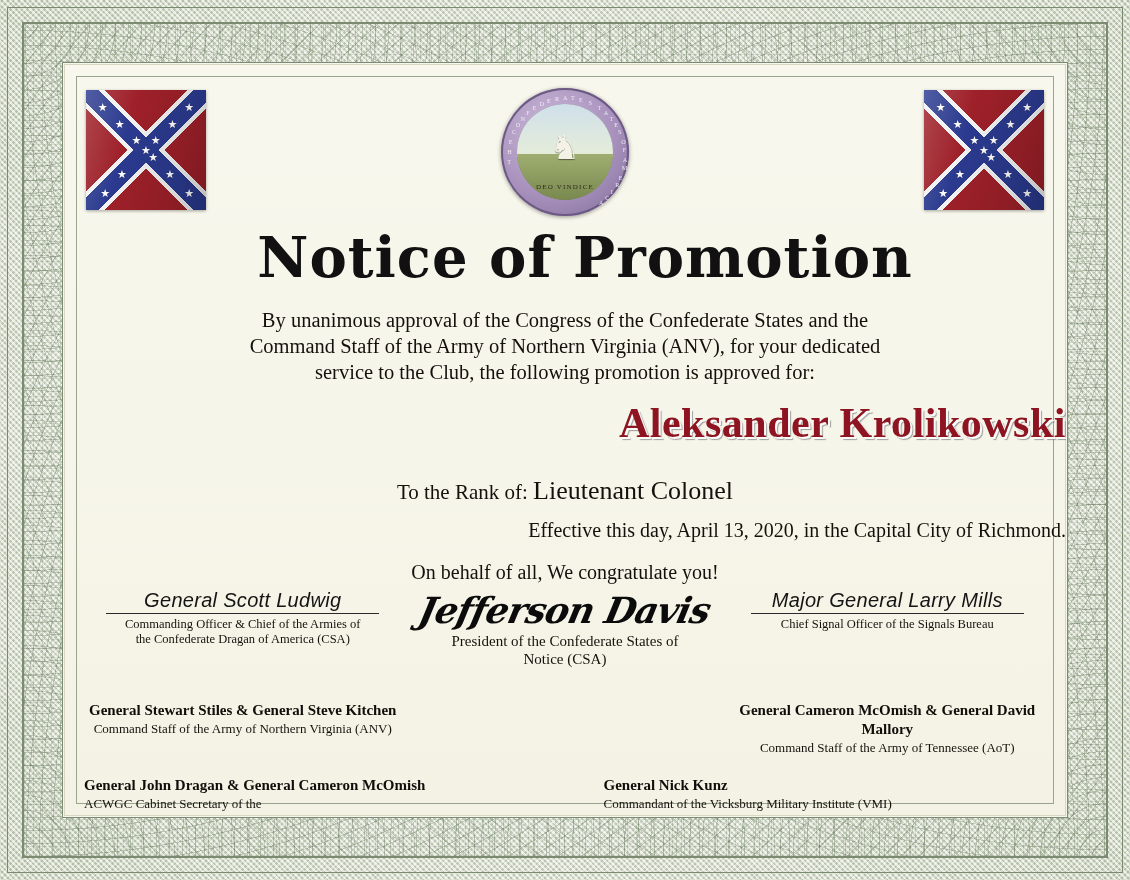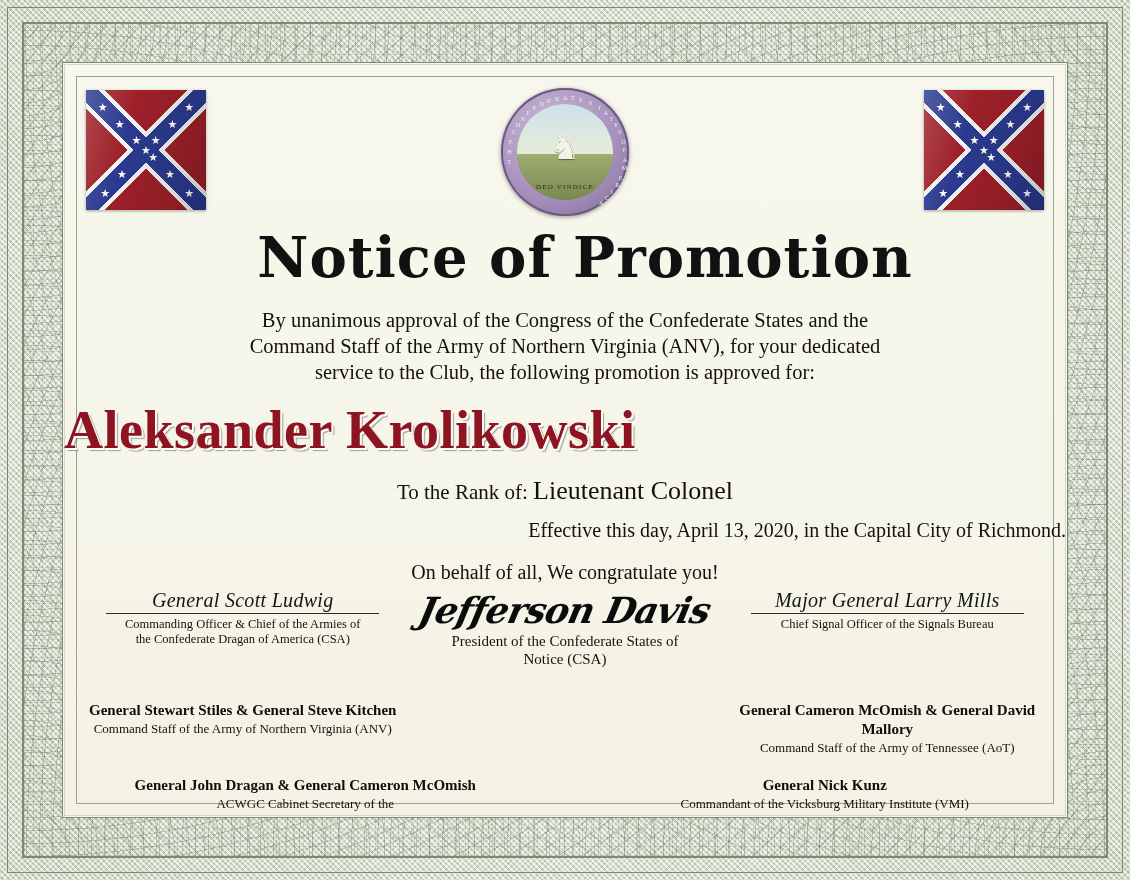--- a/index.html
+++ b/index.html
@@ -199,22 +199,22 @@
     top: 243px;
     text-align: center;
     font-size: 20.5px;
     line-height: 26px;
     color: #14110d;
   }
   .recipient {
     position: absolute;
     left: 0; right: 0;
     top: 335px;
-    text-align: left;
-    font-size: 54px;
+    text-align: right;
+    font-size: 42px;
     font-weight: bold;
     color: #8d1420;
     letter-spacing: .5px;
     text-shadow: 2px 2px 0 rgba(255,255,255,0.95), 3px 3px 1px rgba(90,90,90,0.55);
   }
   .rank-line {
     position: absolute;
     left: 0; right: 0;
     top: 412px;
     text-align: center;
@@ -248,21 +248,21 @@
     display: flex;
     justify-content: space-between;
     align-items: flex-start;
   }
   .sig-row-top { top: 525px; }
   .sig-col {
     width: 33%;
     text-align: center;
   }
   .sig-script {
-    font-family: Liberation Serif, serif;
+    font-family: Liberation Sans, sans-serif;
     font-style: italic;
     font-size: 20px;
     color: #141414;
     letter-spacing: .3px;
     white-space: nowrap;
   }
   .sig-script-big {
     font-family: "DejaVu Serif", serif;
     font-style: italic;
     font-weight: bold;
@@ -297,21 +297,21 @@
     color: #100e0a;
     line-height: 19px;
   }
   .sig-sub {
     font-size: 13px;
     line-height: 17px;
     color: #15120e;
   }
 
   .sig-row-bottom { top: 712px; }
-  .sig-col-wide { width: 46%; text-align: center; }
+  .sig-col-wide { width: 46%; }
   .sig-col-spacer { width: 8%; }
 </style>
 </head>
 <body>
 
 <div class="certificate">
 
   <div class="guilloche"></div>
   <div class="guilloche-mask"></div>
 

